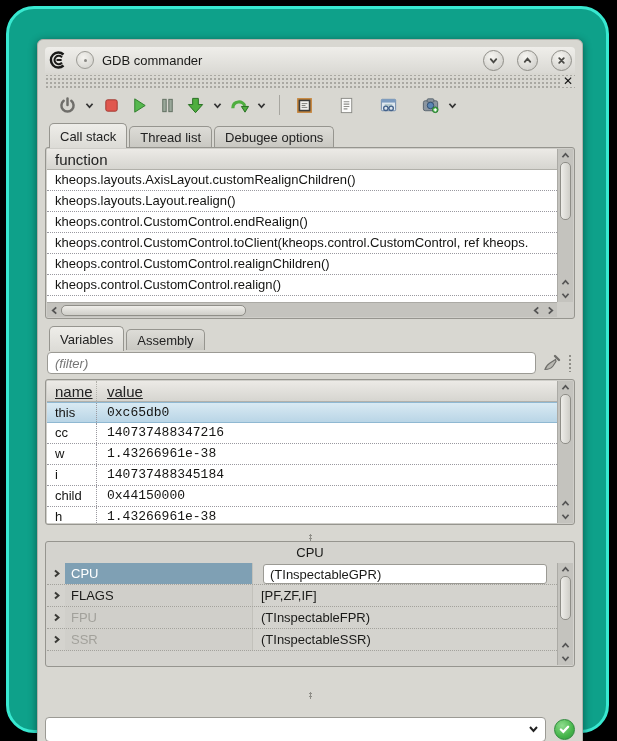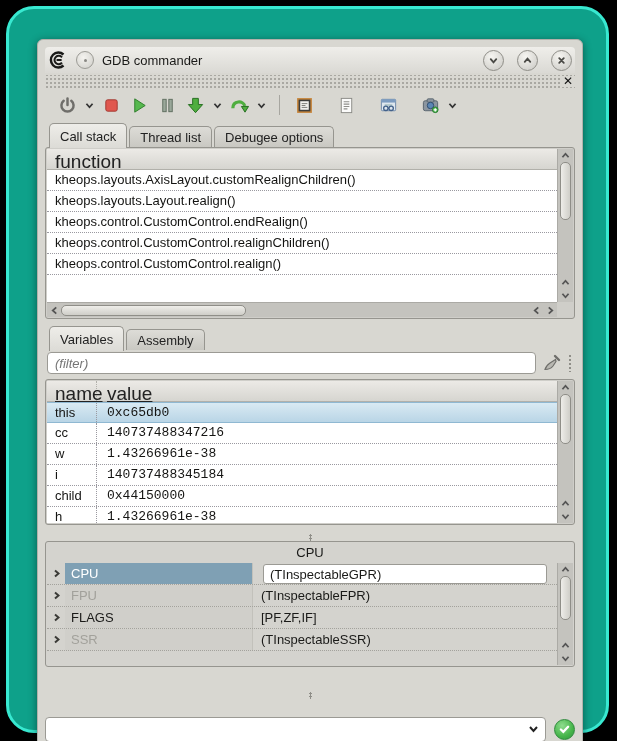--- a/index.html
+++ b/index.html
@@ -54,21 +54,21 @@
          border-radius:5px 5px 0 0; height:21px; line-height:15px; }
   .tab.active { background:linear-gradient(#eeede9,#dcdbd6); height:25px; line-height:19px; margin-bottom:-1px; }
 
   
   .panel { position:relative; border:1px solid #96958f; border-radius:3px; background:#cfcec9; }
 
   
   .cs-panel { height:172px; margin-bottom:6px; }
   .cs-list { position:absolute; left:1px; top:1px; right:17px; bottom:16px; background:#fff; overflow:hidden; }
   .lv-header { height:21px; background:linear-gradient(#eceae6,#d6d5d0); border-bottom:1px solid #b1b0aa;
-               font-size:19px; color:#222; padding:2px 8px; }
+               font-size:15px; color:#222; padding:2px 8px; }
   .cs-row { height:21px; font-size:13px; color:#141412; padding:2px 8px; border-bottom:1px dotted #9a99a0;
             white-space:nowrap; overflow:hidden; }
 
   
   .vscroll { position:absolute; top:1px; right:1px; width:16px; background:#c4c3be;
              border-left:1px solid #abaaa5; display:flex; flex-direction:column; align-items:center; }
   .vscroll .arr, .hscroll .arr { width:14px; height:13px; display:flex; align-items:center; justify-content:center; }
   .arr svg { width:9px; height:7px; stroke:#555; stroke-width:2; fill:none; }
   .vthumb { width:11px; background:linear-gradient(90deg,#eeede9,#cfcec8); border:1px solid #8f8e88;
             border-radius:5px; }
@@ -260,20 +260,21 @@
       <span class="tab">Thread list</span>
       <span class="tab">Debugee options</span>
     </div>
 
     <div class="panel cs-panel">
       <div class="cs-list">
         <div class="lv-header">function</div>
         <div class="cs-row">kheops.layouts.AxisLayout.customRealignChildren()</div>
         <div class="cs-row">kheops.layouts.Layout.realign()</div>
         <div class="cs-row">kheops.control.CustomControl.endRealign()</div>
+        <div class="cs-row">kheops.control.CustomControl.toClient(kheops.control.CustomControl, ref kheops.</div>
         <div class="cs-row">kheops.control.CustomControl.realignChildren()</div>
         <div class="cs-row">kheops.control.CustomControl.realign()</div>
       </div>
       <div class="vscroll" style="bottom:16px;">
         <span class="arr">
           <svg viewBox="0 0 10 8">
                 <polyline points="1.5,6 5,2 8.5,6"></polyline>
               </svg>
             </span>
         <span class="vthumb" style="height:58px;"></span>
@@ -393,31 +394,31 @@
           <span class="cpu-value">
                 <span class="cpu-editor">(TInspectableGPR)</span>
               </span>
             </div>
         <div class="cpu-row">
           <span class="cpu-exp">
             <svg viewBox="0 0 7 9">
                   <polyline points="2,1.5 5.5,4.5 2,7.5"></polyline>
                 </svg>
               </span>
-          <span class="cpu-name dim">FPU</span>
-          <span class="cpu-value">(TInspectableFPR)</span>
+          <span class="cpu-name">FLAGS</span>
+          <span class="cpu-value">[PF,ZF,IF]</span>
             </div>
         <div class="cpu-row">
           <span class="cpu-exp">
             <svg viewBox="0 0 7 9">
                   <polyline points="2,1.5 5.5,4.5 2,7.5"></polyline>
                 </svg>
               </span>
-          <span class="cpu-name">FLAGS</span>
-          <span class="cpu-value">[PF,ZF,IF]</span>
+          <span class="cpu-name dim">FPU</span>
+          <span class="cpu-value">(TInspectableFPR)</span>
             </div>
         <div class="cpu-row">
           <span class="cpu-exp">
             <svg viewBox="0 0 7 9">
                   <polyline points="2,1.5 5.5,4.5 2,7.5"></polyline>
                 </svg>
               </span>
           <span class="cpu-name dim">SSR</span>
           <span class="cpu-value">(TInspectableSSR)</span>
             </div>

